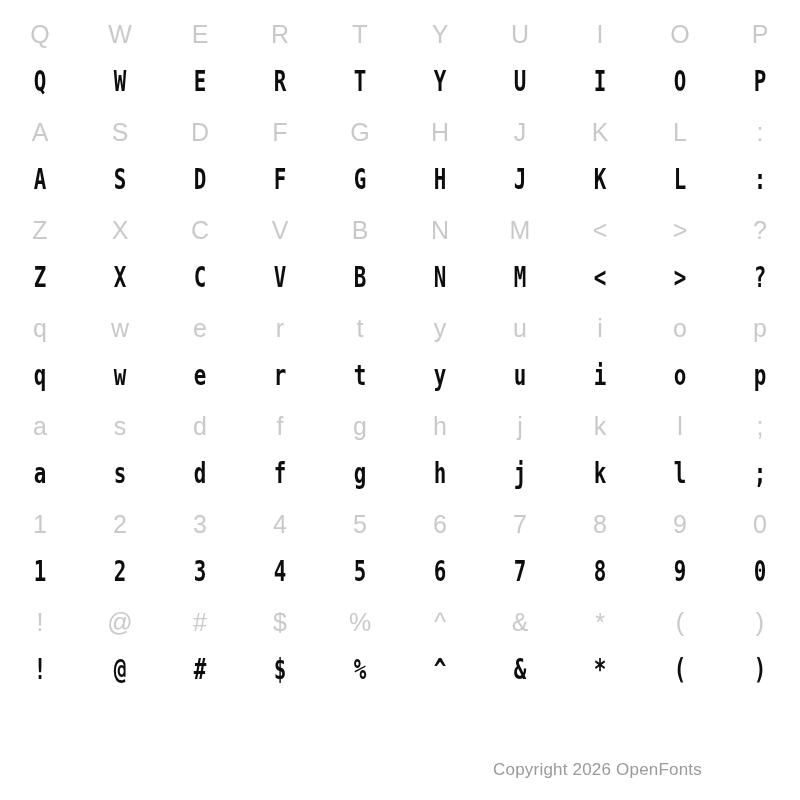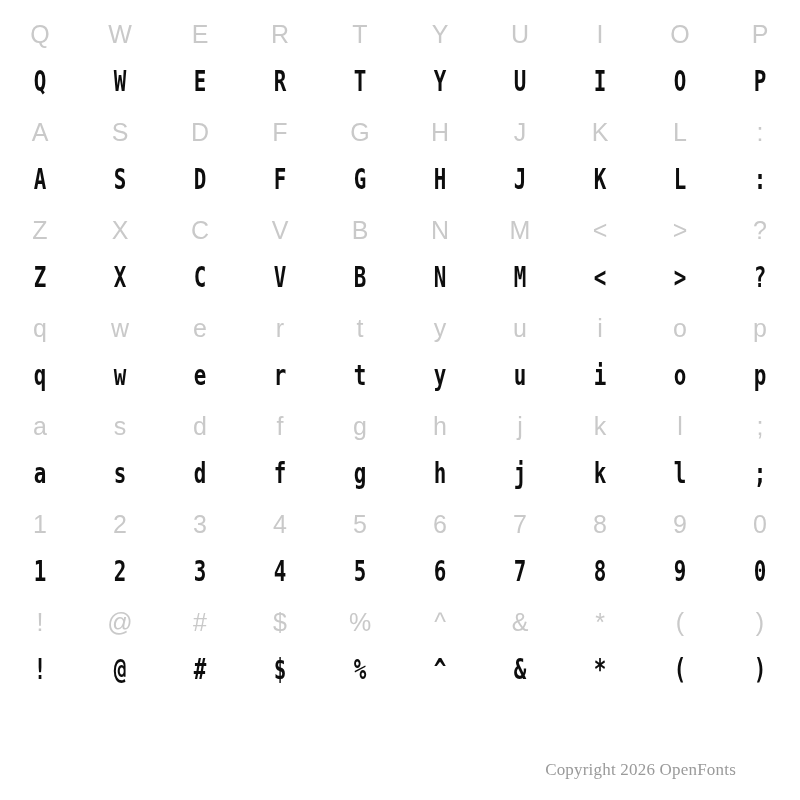--- a/index.html
+++ b/index.html
@@ -63,25 +63,25 @@
     font-size: 29px;
     font-weight: 700;
     transform: scaleX(0.72);
     padding-bottom: 2px;
   }
   .copyright {
     position: absolute;
     left: 0;
     top: 760px;
     width: 800px;
-    padding-right: 64px;
+    padding-right: 98px;
     box-sizing: border-box;
     text-align: right;
     color: #9a9a9a;
-    font-family: Liberation Serif, serif;
+    font-family: Liberation Sans, sans-serif;
     font-size: 17px;
     letter-spacing: 0.2px;
   }
 </style>
 </head>
 <body>
 
 <div id="specimen">
   <div class="grid">
       <div class="row ref">

